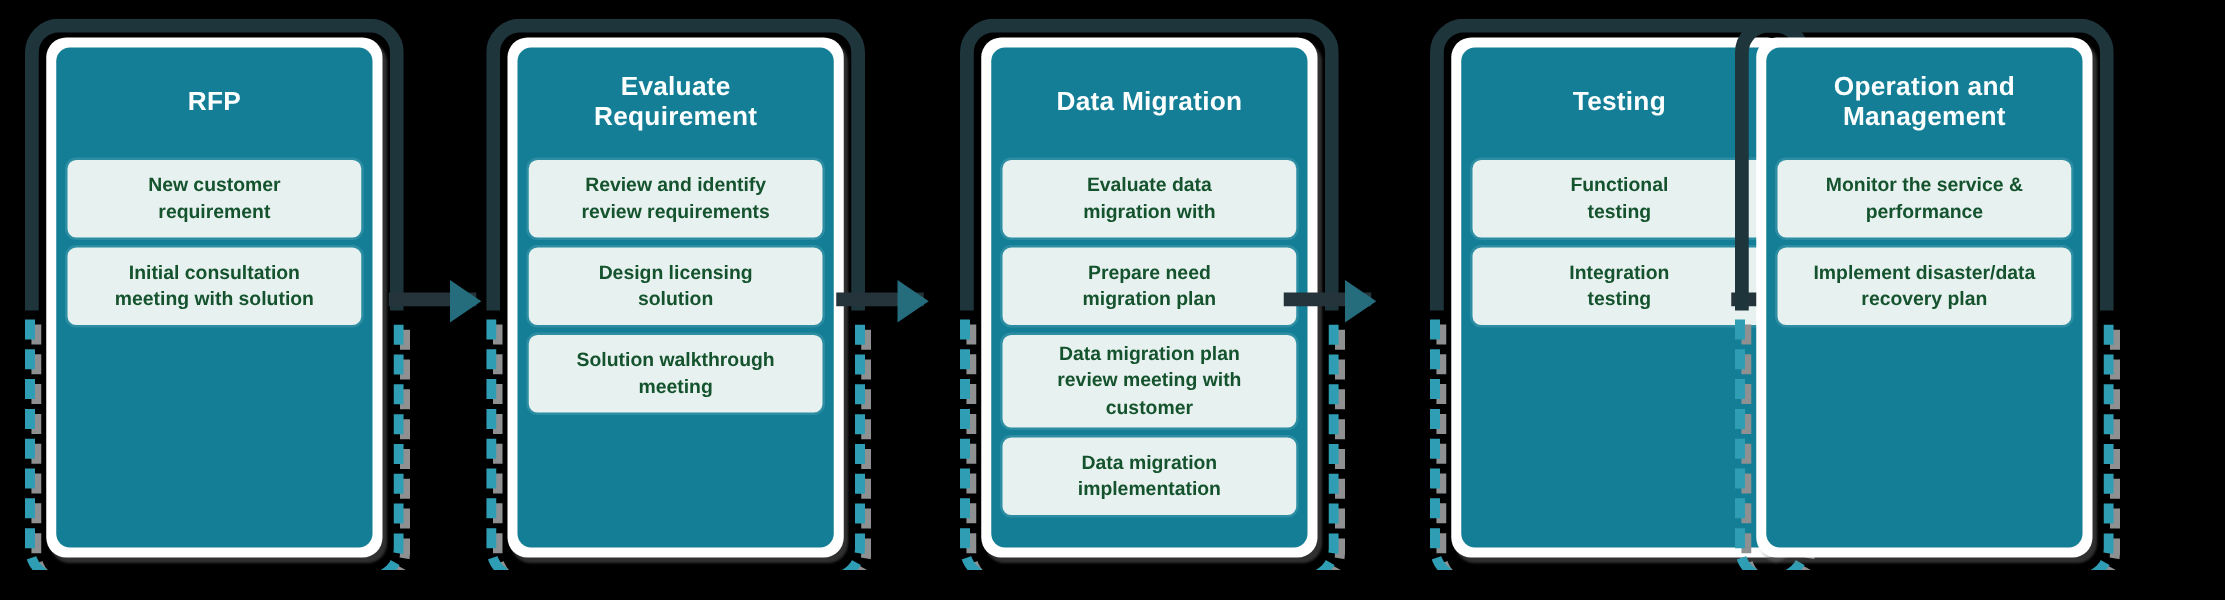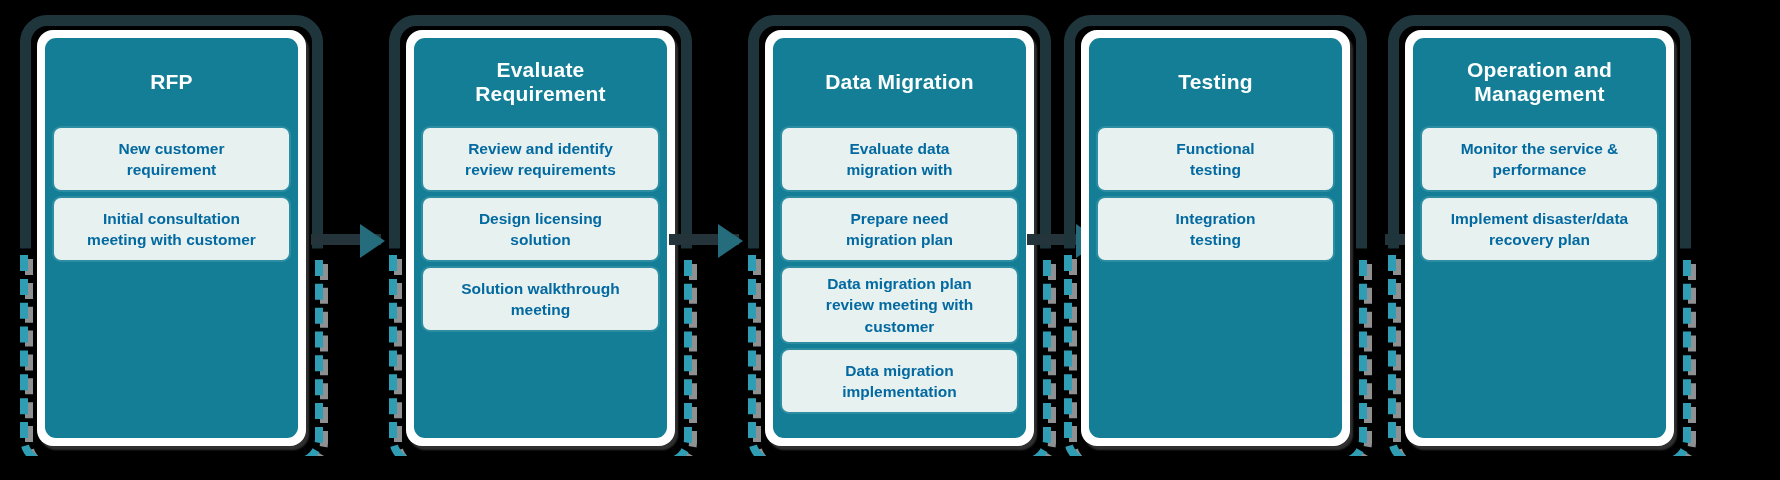--- a/index.html
+++ b/index.html
@@ -9,22 +9,22 @@
     height: 456px;
     background: #000;
     overflow: hidden;
     font-family: "Liberation Sans", "DejaVu Sans", sans-serif;
   }
 
   
   .stage { position: absolute; top: 0; width: 303px; height: 480px; }
   .stage.s1 { left: 20px; }
   .stage.s2 { left: 389px; padding-left: 31px; }
-  .stage.s3 { left: 748px; }
-  .stage.s4 { left: 1064px; }
+  .stage.s3 { left: 768px; }
+  .stage.s4 { left: 1144px; }
   .stage.s5 { left: 1388px; }
 
   
   .frame-solid {
     position: absolute; left: 0; top: 15px;
     width: 303px; height: 449px;
     box-sizing: border-box;
     border: 11px solid #1F353C;
     border-radius: 27px;
     clip-path: inset(0 0 48% 0);
@@ -88,21 +88,21 @@
   .step {
     box-sizing: border-box;
     min-height: 66px;
     background: #E7F1EF;
     border: 2px solid #2D8EA3;
     border-radius: 9px;
     display: flex;
     align-items: center;
     justify-content: center;
     text-align: center;
-    color: #0369a1;
+    color: #14532d;
     font-size: 15.5px;
     font-weight: bold;
     line-height: 1.38;
     white-space: pre-line;
     padding: 5px 6px;
   }
 
   
   .connector { position: absolute; top: 224px; width: 80px; height: 34px; }
   .connector.c1 { left: 311px; }
@@ -131,21 +131,21 @@
     <div class="frame-solid"></div>
     <div class="frame-dash-gray"></div>
     <div class="frame-dash-teal"></div>
     <div class="card">
       <div class="card-inner">
         <div class="stage-title">RFP</div>
         <div class="steps">
           <div class="step">New customer
 requirement</div>
           <div class="step">Initial consultation
-meeting with customer</div>
+meeting with solution</div>
         </div>
       </div>
     </div>
   </div>
 
   <div class="connector c1">
     <div class="connector-line"></div>
     <div class="connector-head"></div>
   </div>
 

